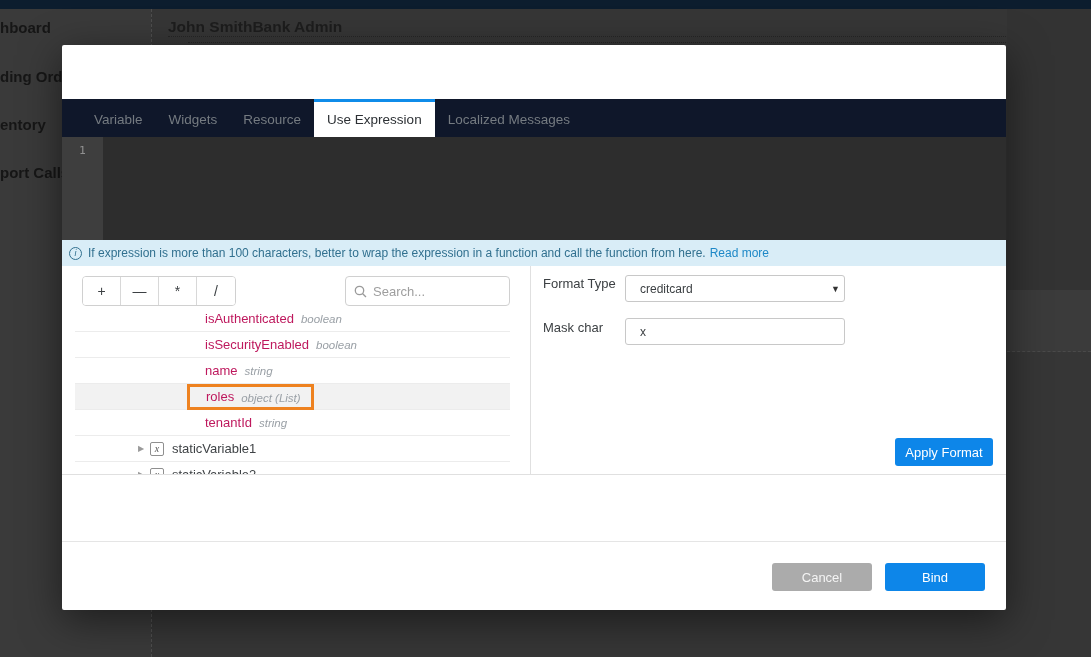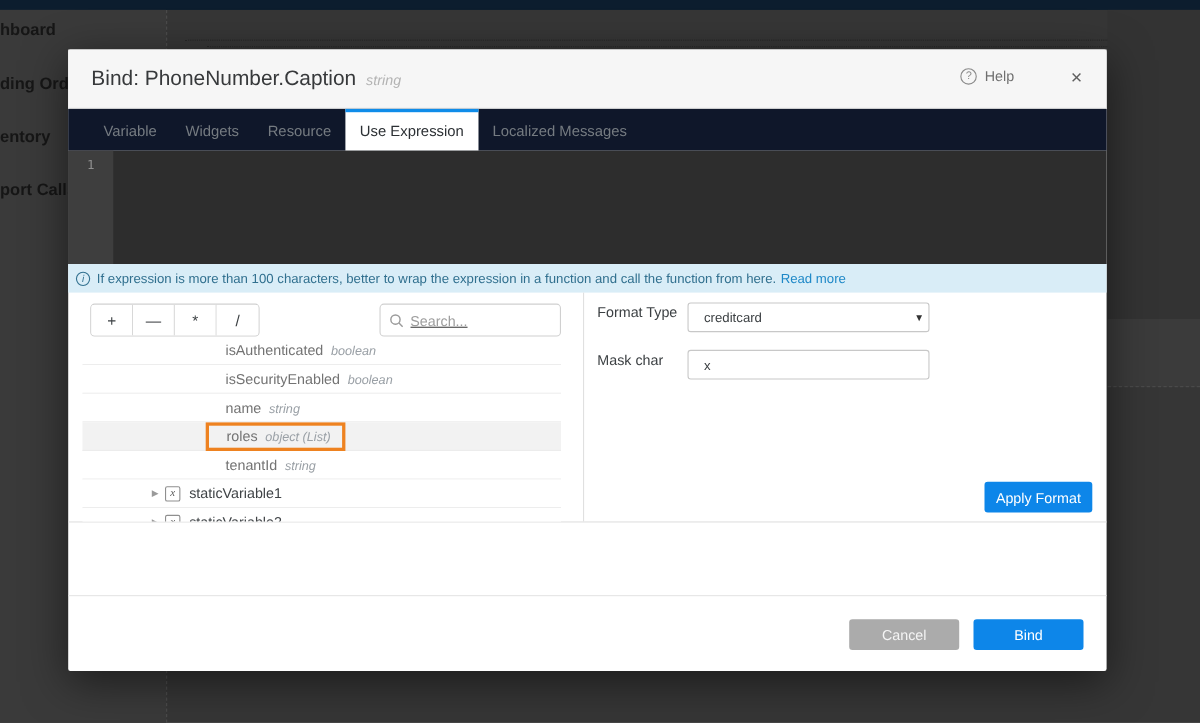--- a/index.html
+++ b/index.html
@@ -61,29 +61,29 @@
               border:1px solid #d0d0d0; border-radius:4px; overflow:hidden; background:#fff; }
   .op-btn { width:38px; height:28px; line-height:28px; text-align:center; font-size:14px; color:#3c4043;
             border-right:1px solid #d8d8d8; cursor:pointer; background:#fff; }
   .op-btn:last-child { border-right:none; }
 
   .m-search { position:absolute; left:283px; top:231px; width:165px; height:30px;
               border:1px solid #d0d0d0; border-radius:4px; background:#fff;
               display:flex; align-items:center; padding:0 8px; }
   .m-search svg { flex:none; margin-right:6px; }
   .m-search input { border:none; outline:none; width:100%; font-size:13px; color:#444;
-                    font-family:"Liberation Sans", sans-serif; background:transparent;text-decoration:underline; }
+                    font-family:"Liberation Sans", sans-serif; background:transparent; }
   .m-search input::placeholder { color:#9e9e9e; }
 
   .m-tree { position:absolute; left:0; top:265px; width:468px; height:164px; overflow:hidden; }
   .t-row { position:relative; margin-left:13px; width:435px; height:26px;
            border-bottom:1px solid #ececec; display:flex; align-items:center; cursor:pointer; background:#fff; }
   .t-row:first-child { margin-top:-4px; }
   .t-row.selected { background:#f2f2f2; }
-  .t-name { font-size:13px; color:#737373; }
+  .t-name { font-size:13px; color:#be185d; }
   .t-type { font-size:11.5px; font-style:italic; color:#9aa0a6; margin-left:7px; }
   .t-prop { padding-left:130px; display:flex; align-items:baseline; }
   .t-sel-box { display:flex; align-items:flex-end; border:3px solid #ee8220;
                padding:2px 10px 3px 16px; margin-left:112px; }
   .t-arrow { font-size:8px; color:#9a9a9a; margin-left:63px; width:12px; flex:none; }
   .t-varicon { width:14px; height:14px; border:1px solid #8f8f8f; border-radius:2px; flex:none;
                display:flex; align-items:center; justify-content:center;
                font-family:"Liberation Serif", serif; font-style:italic; font-size:10px; color:#555; }
   .t-varlabel { font-size:13px; color:#3f4346; margin-left:8px; }
 
@@ -107,38 +107,29 @@
 <body>
 
 <div id="bg">
   <div class="abs bg-topbar"></div>
   <div class="abs bg-sidebar"></div>
   <div class="abs bg-vdivider"></div>
   <div class="bg-item" style="top:19px">hboard</div>
   <div class="bg-item" style="top:68px">ding Order</div>
   <div class="bg-item" style="top:116px">entory</div>
   <div class="bg-item" style="top:164px">port Calls</div>
+  <div class="bg-canvas-title">John SmithBank Admin</div>
   <div class="abs bg-dotted1"></div>
   <div class="abs bg-dotted2"></div>
   <div class="abs bg-rightband1"></div>
   <div class="abs bg-rightband2"></div>
 </div>
 
 <div id="modal">
 
-  <div class="m-header">
-    <div class="m-title">
-      <span>Bind: PhoneNumber.Caption</span><span class="m-title-type">string</span>
-    </div>
-    <div class="m-help">
-      <span class="q-circle">?</span>
-      <span>Help</span>
-    </div>
-    <div class="m-close">×</div>
-  </div>
 
   <div class="m-tabs">
     <div class="m-tab">Variable</div>
     <div class="m-tab">Widgets</div>
     <div class="m-tab">Resource</div>
     <div class="m-tab active">Use Expression</div>
     <div class="m-tab">Localized Messages</div>
   </div>
 
   <div class="m-editor">

